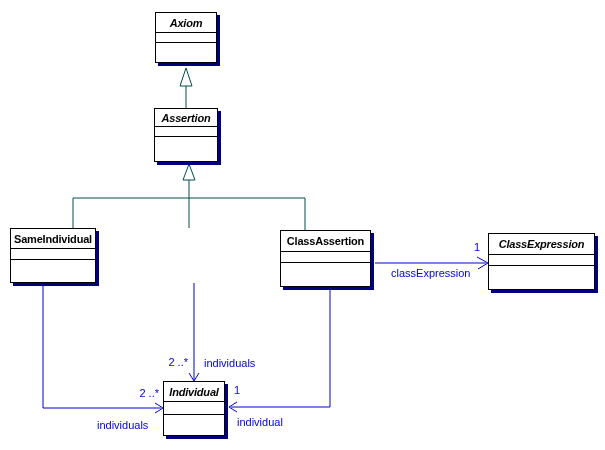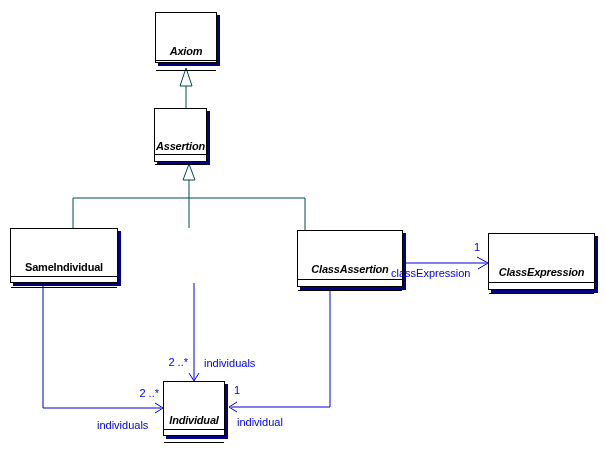--- a/index.html
+++ b/index.html
@@ -8,21 +8,21 @@
     font-family:"Liberation Sans",sans-serif;overflow:hidden;
   }
   svg.wires{position:absolute;left:0;top:0;width:605px;height:450px;}
   .cls{
     position:absolute;background:#ffffff;border:1px solid #000000;
     box-shadow:3px 3px 0 #000080;box-sizing:border-box;
   }
   .cls .t{
     display:flex;align-items:center;justify-content:center;
     border-bottom:1px solid #000000;font-weight:bold;font-size:11px;
-    color:#000000;white-space:nowrap;overflow:hidden;letter-spacing:-0.2px;margin-top:28px;
+    color:#000000;white-space:nowrap;overflow:hidden;letter-spacing:-0.2px;
   }
   .cls .t.it{font-style:italic;}
   .cls .a{border-bottom:1px solid #000000;}
   .lbl{
     position:absolute;color:#0000dd;font-size:11px;line-height:12px;
     white-space:nowrap;
   }
   .ra{text-align:right;}
 </style>
 </head>
@@ -54,34 +54,34 @@
       <path d="M477 257 L488 263 L478 269"></path>
     </g>
   </svg>
 
   <div class="cls" style="left:155px;top:12px;width:62px;height:51px;">
     <div class="t it" style="height:19px;">Axiom</div>
     <div class="a" style="height:9px;"></div>
     <div></div>
   </div>
 
-  <div class="cls" style="left:154px;top:108px;width:53px;height:54px;">
+  <div class="cls" style="left:154px;top:108px;width:64px;height:54px;">
     <div class="t it" style="height:17px;">Assertion</div>
     <div class="a" style="height:9px;"></div>
     <div></div>
   </div>
 
-  <div class="cls" style="left:10px;top:228px;width:108px;height:55px;">
+  <div class="cls" style="left:10px;top:228px;width:86px;height:55px;">
     <div class="t" style="height:19px;">SameIndividual</div>
     <div class="a" style="height:10px;"></div>
     <div></div>
   </div>
 
 
-  <div class="cls" style="left:297px;top:230px;width:106px;height:57px;font-style:italic;">
+  <div class="cls" style="left:280px;top:230px;width:91px;height:57px;">
     <div class="t" style="height:20px;">ClassAssertion</div>
     <div class="a" style="height:10px;"></div>
     <div></div>
   </div>
 
   <div class="cls" style="left:488px;top:233px;width:107px;height:57px;">
     <div class="t it" style="height:20px;">ClassExpression</div>
     <div class="a" style="height:10px;"></div>
     <div></div>
   </div>

